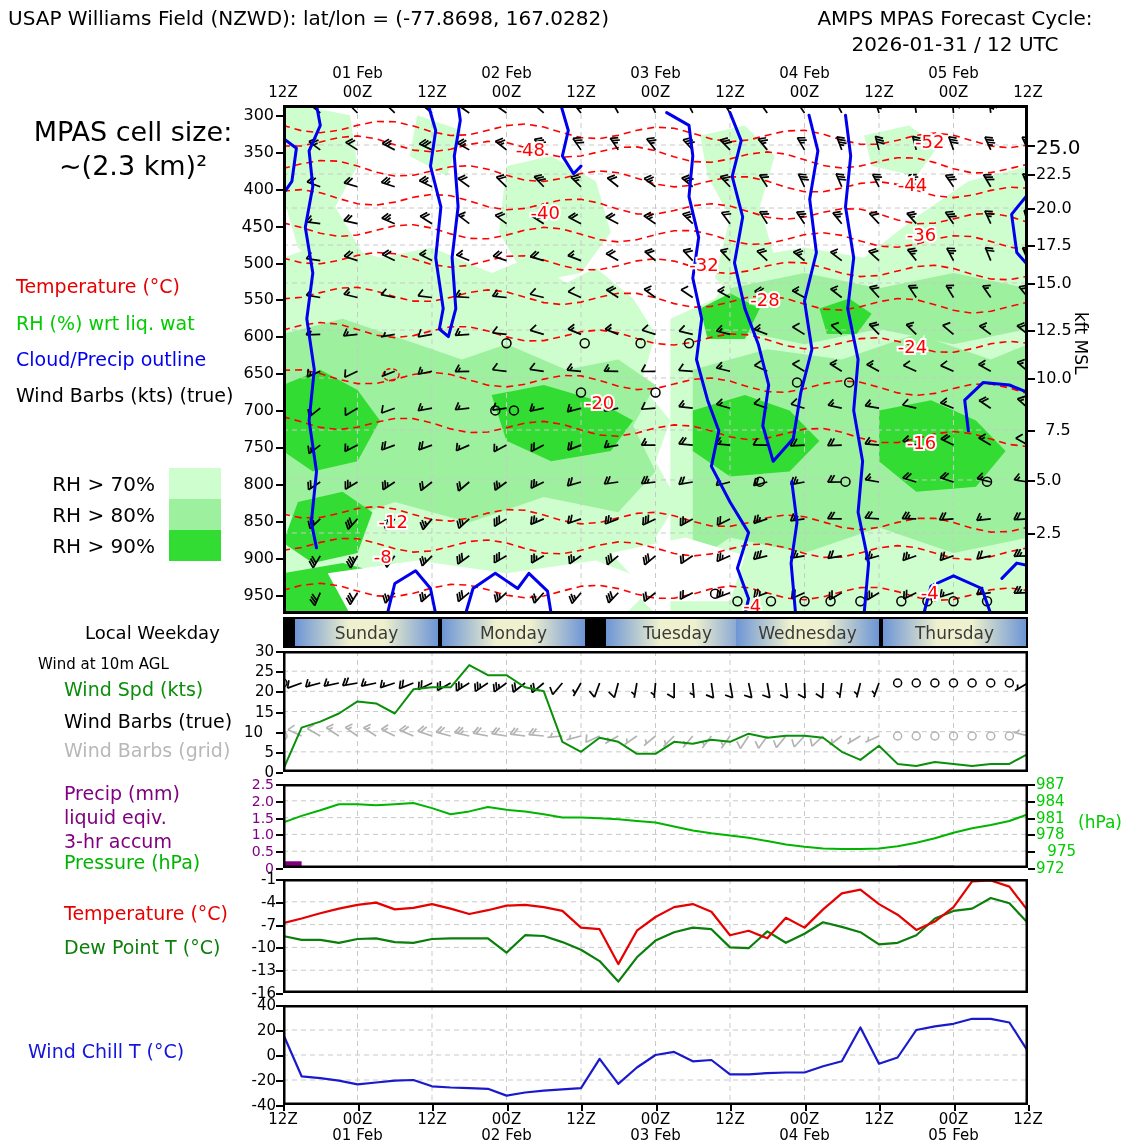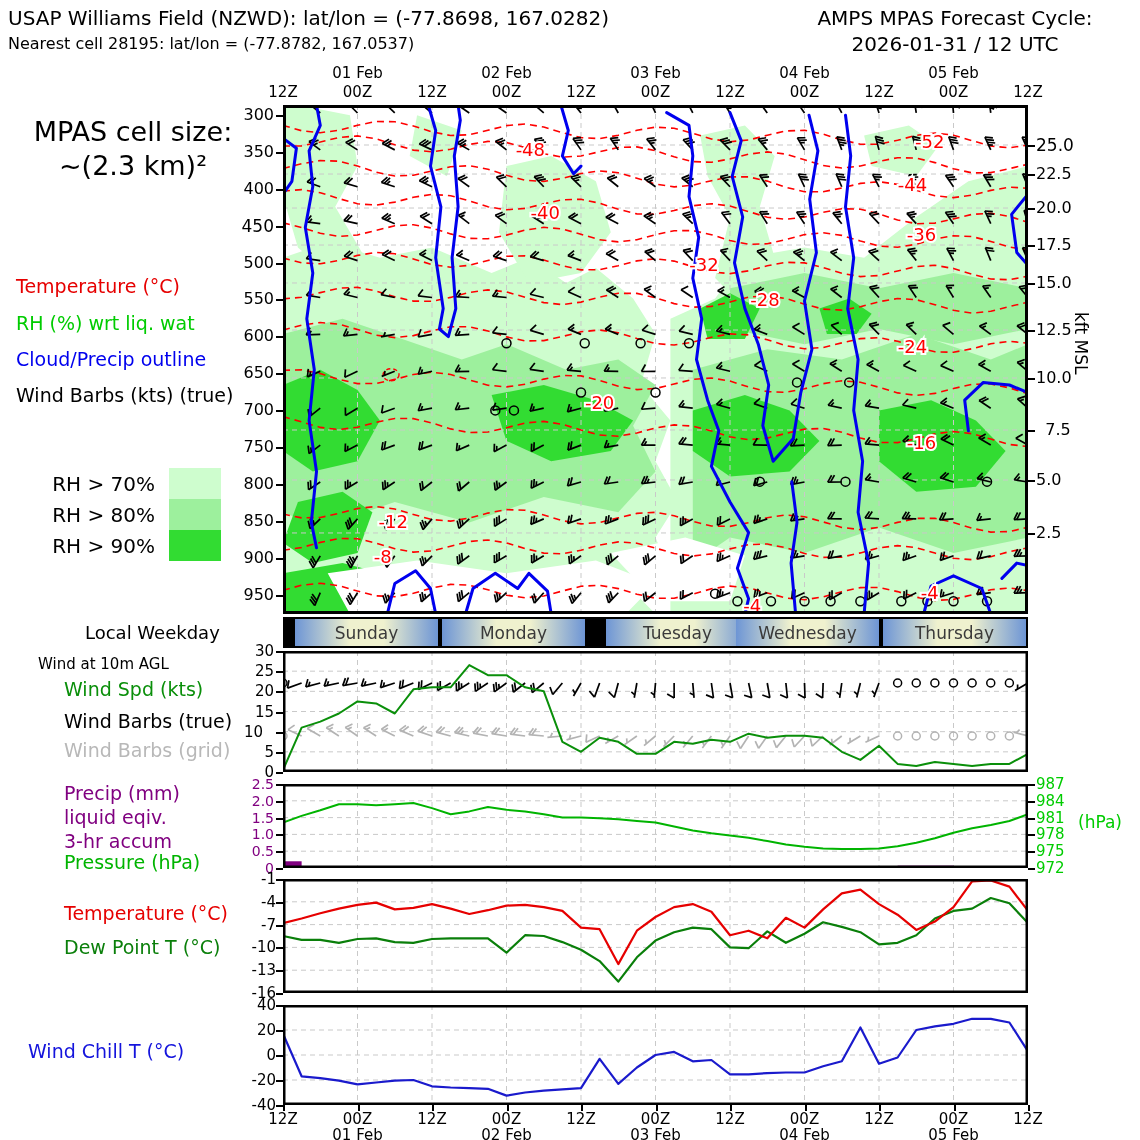--- a/index.html
+++ b/index.html
@@ -20,21 +20,20 @@
     font-size:17px;color:#3a3a3a;
     background:linear-gradient(90deg,#6d95d5 0%,#eff1ce 38%,#eff1ce 62%,#6d95d5 100%);}
   .tickmark{position:absolute;background:#000;}
 </style>
 </head>
 <body>
 
 <div id="page">
 
   <div class="abs hdr1" style="left:8px;top:6px;">USAP Williams Field (NZWD): lat/lon = (-77.8698, 167.0282)</div>
-  <div class="abs hdr2" style="left:8px;top:34px;">Nearest cell 28195: lat/lon = (-77.8782, 167.0537)</div>
   <div class="abs hdr1" style="left:770px;top:6px;width:370px;text-align:center;">AMPS MPAS Forecast Cycle:</div>
   <div class="abs hdr1" style="left:770px;top:32px;width:370px;text-align:center;">2026-01-31 / 12 UTC</div>
 
   <div class="abs cellsize" style="left:8px;top:116px;">MPAS cell size:</div>
   <div class="abs cellsize" style="left:8px;top:150px;">~(2.3 km)²</div>
   <div class="abs side red" style="left:16px;top:275px;">Temperature (°C)</div>
   <div class="abs side" style="left:16px;top:312px;color:#00cc00;">RH (%) wrt liq. wat</div>
   <div class="abs side" style="left:16px;top:348px;color:#0000ee;">Cloud/Precip outline</div>
   <div class="abs side black" style="left:16px;top:384px;">Wind Barbs (kts) (true)</div>
 
@@ -1463,21 +1462,21 @@
       <div class="abs" style="left: 232px; top: 437.099px; font-size: 16px; color: rgb(0, 0, 0); width: 42px; text-align: right;">750</div>
       <div class="tickmark" style="left: 276px; top: 447.099px; width: 7px; height: 2px;"></div>
       <div class="abs" style="left: 232px; top: 474.001px; font-size: 16px; color: rgb(0, 0, 0); width: 42px; text-align: right;">800</div>
       <div class="tickmark" style="left: 276px; top: 484.001px; width: 7px; height: 2px;"></div>
       <div class="abs" style="left: 232px; top: 510.904px; font-size: 16px; color: rgb(0, 0, 0); width: 42px; text-align: right;">850</div>
       <div class="tickmark" style="left: 276px; top: 520.904px; width: 7px; height: 2px;"></div>
       <div class="abs" style="left: 232px; top: 547.806px; font-size: 16px; color: rgb(0, 0, 0); width: 42px; text-align: right;">900</div>
       <div class="tickmark" style="left: 276px; top: 557.806px; width: 7px; height: 2px;"></div>
       <div class="abs" style="left: 232px; top: 584.709px; font-size: 16px; color: rgb(0, 0, 0); width: 42px; text-align: right;">950</div>
       <div class="tickmark" style="left: 276px; top: 594.709px; width: 7px; height: 2px;"></div>
-      <div class="abs" style="left: 1036px; top: 135.007px; font-size: 17px; color: rgb(0, 0, 0); width: 44px; text-align: left;">25.0</div>
+      <div class="abs" style="left: 1036px; top: 135.007px; font-size: 20px; color: rgb(0, 0, 0); width: 44px; text-align: left;">25.0</div>
       <div class="tickmark" style="left: 1028px; top: 145.007px; width: 7px; height: 2px;"></div>
       <div class="abs" style="left: 1036px; top: 164.02px; font-size: 16px; color: rgb(0, 0, 0); width: 44px; text-align: left;">22.5</div>
       <div class="tickmark" style="left: 1028px; top: 174.02px; width: 7px; height: 2px;"></div>
       <div class="abs" style="left: 1036px; top: 198.022px; font-size: 16px; color: rgb(0, 0, 0); width: 44px; text-align: left;">20.0</div>
       <div class="tickmark" style="left: 1028px; top: 208.022px; width: 7px; height: 2px;"></div>
       <div class="abs" style="left: 1036px; top: 235.026px; font-size: 16px; color: rgb(0, 0, 0); width: 44px; text-align: left;">17.5</div>
       <div class="tickmark" style="left: 1028px; top: 245.026px; width: 7px; height: 2px;"></div>
       <div class="abs" style="left: 1036px; top: 272.997px; font-size: 16px; color: rgb(0, 0, 0); width: 44px; text-align: left;">15.0</div>
       <div class="tickmark" style="left: 1028px; top: 282.997px; width: 7px; height: 2px;"></div>
       <div class="abs" style="left: 1036px; top: 320.029px; font-size: 16px; color: rgb(0, 0, 0); width: 44px; text-align: left;">12.5</div>
@@ -1511,21 +1510,21 @@
       <div class="abs" style="left: 244px; top: 826.4px; font-size: 14px; color: rgb(128, 0, 128); width: 30px; text-align: right;">1.0</div>
       <div class="tickmark" style="left: 276px; top: 834.4px; width: 7px; height: 2px;"></div>
       <div class="abs" style="left: 244px; top: 809.6px; font-size: 14px; color: rgb(128, 0, 128); width: 30px; text-align: right;">1.5</div>
       <div class="tickmark" style="left: 276px; top: 817.6px; width: 7px; height: 2px;"></div>
       <div class="abs" style="left: 244px; top: 792.8px; font-size: 14px; color: rgb(128, 0, 128); width: 30px; text-align: right;">2.0</div>
       <div class="tickmark" style="left: 276px; top: 800.8px; width: 7px; height: 2px;"></div>
       <div class="abs" style="left: 244px; top: 776px; font-size: 14px; color: rgb(128, 0, 128); width: 30px; text-align: right;">2.5</div>
       <div class="tickmark" style="left: 276px; top: 784px; width: 7px; height: 2px;"></div>
       <div class="abs" style="left: 1036px; top: 859px; font-size: 15px; color: rgb(0, 204, 0); width: 40px; text-align: left;">972</div>
       <div class="tickmark" style="left: 1028px; top: 868px; width: 7px; height: 2px;"></div>
-      <div class="abs" style="left: 1036px; top: 842.2px; font-size: 15px; color: rgb(0, 204, 0); width: 40px; text-align: left;">975</div>
+      <div class="abs" style="left: 1036px; top: 842.2px; font-size: 15px; color: rgb(0, 204, 0); width: 40px; text-align: right;">975</div>
       <div class="tickmark" style="left: 1028px; top: 851.2px; width: 7px; height: 2px;"></div>
       <div class="abs" style="left: 1036px; top: 825.4px; font-size: 15px; color: rgb(0, 204, 0); width: 40px; text-align: left;">978</div>
       <div class="tickmark" style="left: 1028px; top: 834.4px; width: 7px; height: 2px;"></div>
       <div class="abs" style="left: 1036px; top: 808.6px; font-size: 15px; color: rgb(0, 204, 0); width: 40px; text-align: left;">981</div>
       <div class="tickmark" style="left: 1028px; top: 817.6px; width: 7px; height: 2px;"></div>
       <div class="abs" style="left: 1036px; top: 791.8px; font-size: 15px; color: rgb(0, 204, 0); width: 40px; text-align: left;">984</div>
       <div class="tickmark" style="left: 1028px; top: 800.8px; width: 7px; height: 2px;"></div>
       <div class="abs" style="left: 1036px; top: 775px; font-size: 15px; color: rgb(0, 204, 0); width: 40px; text-align: left;">987</div>
       <div class="tickmark" style="left: 1028px; top: 784px; width: 7px; height: 2px;"></div>
       <div class="abs" style="left: 238px; top: 870px; font-size: 15px; color: rgb(0, 0, 0); width: 38px; text-align: right;">-1</div>

